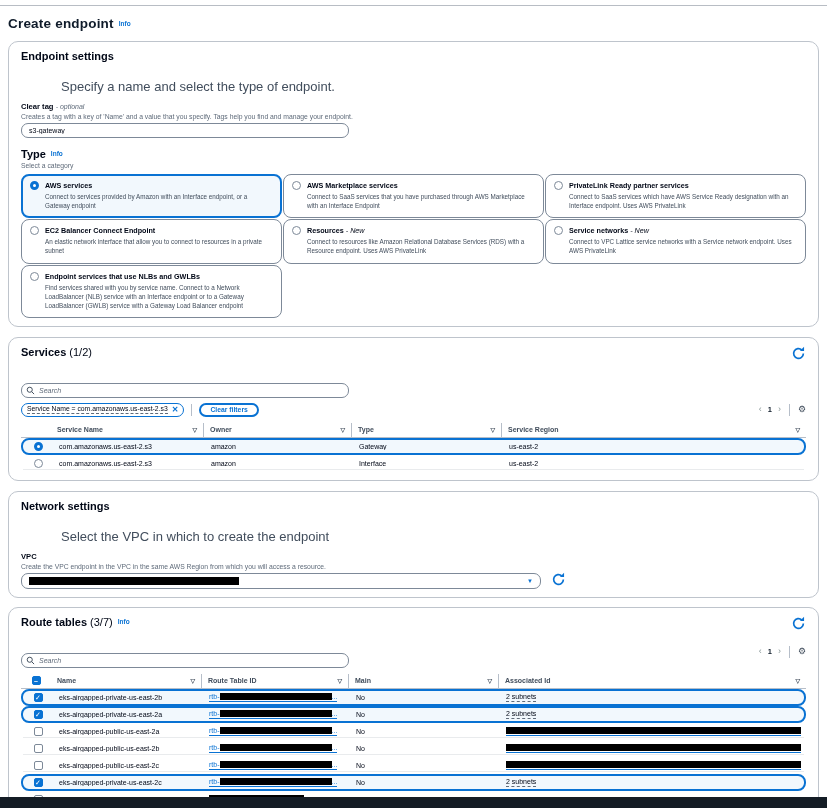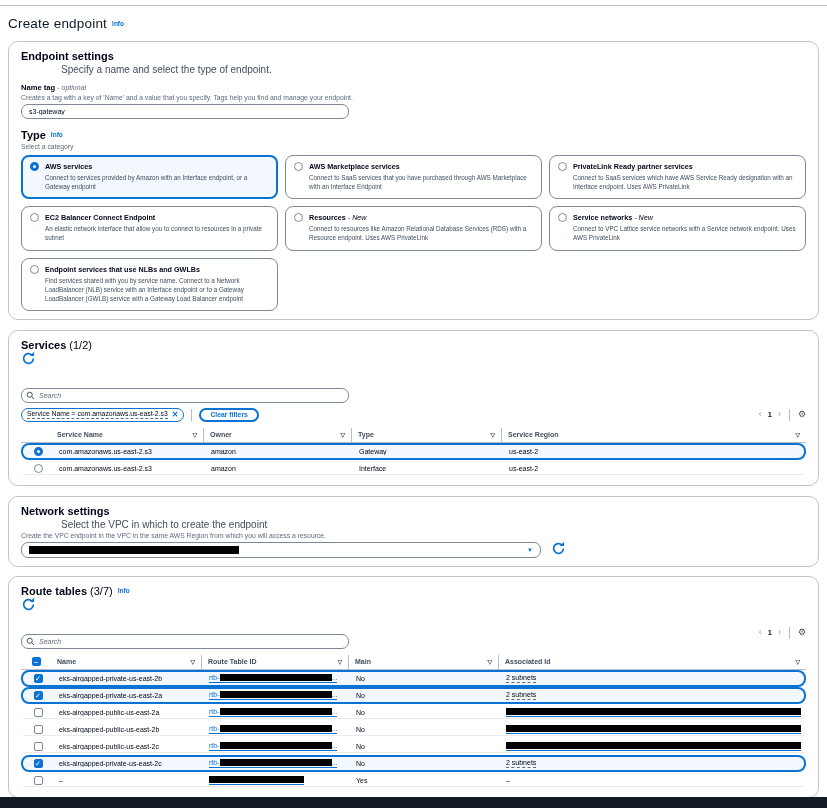--- a/index.html
+++ b/index.html
@@ -5,47 +5,47 @@
   * { margin:0; padding:0; box-sizing:border-box; }
   html,body { width:827px; height:808px; }
   body {
     font-family:"Liberation Sans", sans-serif;
     background:#fff; color:#000716; position:relative; overflow:hidden;
   }
   .topline { position:absolute; top:5px; left:0; width:827px; height:1px; background:#b8bdc4; }
   .page { position:absolute; left:8px; top:14px; width:811px; }
 
   
-  .page-title { font-size:13.5px; font-weight:normal; color:#0f1b2a; letter-spacing:.2px; }
+  .page-title { font-size:13.5px; font-weight:bold; color:#0f1b2a; letter-spacing:.2px; }
   .info-link { font-size:6.5px; font-weight:bold; color:#0972d3; margin-left:5px; vertical-align:2px; cursor:pointer; }
   .page-desc { font-size:7.4px; color:#000716; margin-top:3px; }
 
   
   .card { border:1px solid #bec4cc; border-radius:10px; background:#fff; padding:8px 12px; margin-top:9px; }
   .card-title { font-size:11px; font-weight:bold; color:#000716; }
   .card-title .count { font-weight:normal; }
-  .card-sub { font-size:10px; color:#414d5c; margin-top:2px;padding-left:40px; }
-  .card-head { display:flex; justify-content:space-between; align-items:flex-start;flex-direction:column; }
+  .card-sub { font-size:13px; color:#414d5c; margin-top:17px;padding-left:40px; }
+  .card-head { display:flex; justify-content:space-between; align-items:flex-start; }
 
   .field-label { font-size:7.6px; font-weight:bold; margin-top:8px; }
   .optional { font-weight:normal; font-style:italic; color:#5f6b7a; font-size:7px; }
   .helper { font-size:6.8px; color:#5f6b7a; margin-top:2px; }
 
   .text-input {
     display:block; margin-top:3px; width:328px; height:15px;
     border:1px solid #7d8998; border-radius:7px; padding:0 7px;
     font-size:7px; font-family:"Liberation Sans", sans-serif; color:#000716; background:#fff;
   }
   .search-wrap { position:relative; margin-top:22px; width:328px; }
   .search-wrap .text-input { width:100%; padding-left:17px; margin-top:0; }
   .search-wrap input::placeholder { font-style:italic; color:#5f6b7a; }
   .search-icon { position:absolute; left:5px; top:3px; width:9px; height:9px; }
 
   
-  .type-grid { display:grid; grid-template-columns:repeat(3,1fr); gap:7px; margin-top:5px; }
+  .type-grid { display:grid; grid-template-columns:repeat(3,1fr); gap:1px; margin-top:5px; }
   .type-card { border:1px solid #7d8998; border-radius:8px; padding:6px 8px 7px 8px; background:#fff; cursor:pointer; }
   .type-card.selected { border:2px solid #0972d3; background:#f2f8fd; padding:5px 7px 6px 7px; }
   .type-card .trow { display:flex; align-items:center; gap:6px; }
   .type-title { font-size:7.2px; font-weight:bold; color:#000716; }
   .type-title .new { font-weight:normal; font-style:italic; }
   .type-desc { font-size:6.3px; color:#414d5c; margin:2px 0 0 15px; line-height:1.45; }
 
   
   .radio { width:9px; height:9px; border-radius:50%; border:1px solid #7d8998; background:#fff; flex:0 0 auto; display:inline-block; }
   .radio.checked { border:3px solid #0972d3; }
@@ -109,21 +109,21 @@
 
   <div>
     <span class="page-title">Create endpoint</span><span class="info-link">Info</span>
   </div>
 
   <div class="card">
     <div class="card-title">Endpoint settings</div>
     <div class="card-sub">Specify a name and select the type of endpoint.</div>
 
     <div class="field-label">
-      <span>Name tag</span>
+      <span>Clear tag</span>
       <span class="optional">- optional</span>
     </div>
     <div class="helper">Creates a tag with a key of 'Name' and a value that you specify. Tags help you find and manage your endpoint.</div>
     <input class="text-input" type="text" value="s3-gateway" style="">
 
     <div class="field-label" style="font-size:11px; margin-top:10px;">
       <span>Type</span><span class="info-link">Info</span>
     </div>
     <div class="helper">Select a category</div>
 
@@ -254,20 +254,21 @@
             <div class="td c3">Interface</div>
             <div class="td c4">us-east-2</div>
           </div>
         </div>
     </div>
   </div>
 
   <div class="card" style="margin-top:10px;">
     <div class="card-title">Network settings</div>
     <div class="card-sub">Select the VPC in which to create the endpoint</div>
+    <div class="field-label">VPC</div>
     <div class="helper">Create the VPC endpoint in the VPC in the same AWS Region from which you will access a resource.</div>
     <div class="vpc-row">
       <div class="select">
         <span class="redact" style="width:210px;"></span>
         <span class="caret">▼</span>
       </div>
       <svg class="refresh-btn" viewBox="0 0 16 16">
         <path d="M13.2 8a5.2 5.2 0 1 1-1.7-3.85" fill="none" stroke="#0972d3" stroke-width="1.8"></path>
         <path d="M13.9 0.8 v4.4 h-4.4 z" fill="#0972d3"></path>
       </svg>

